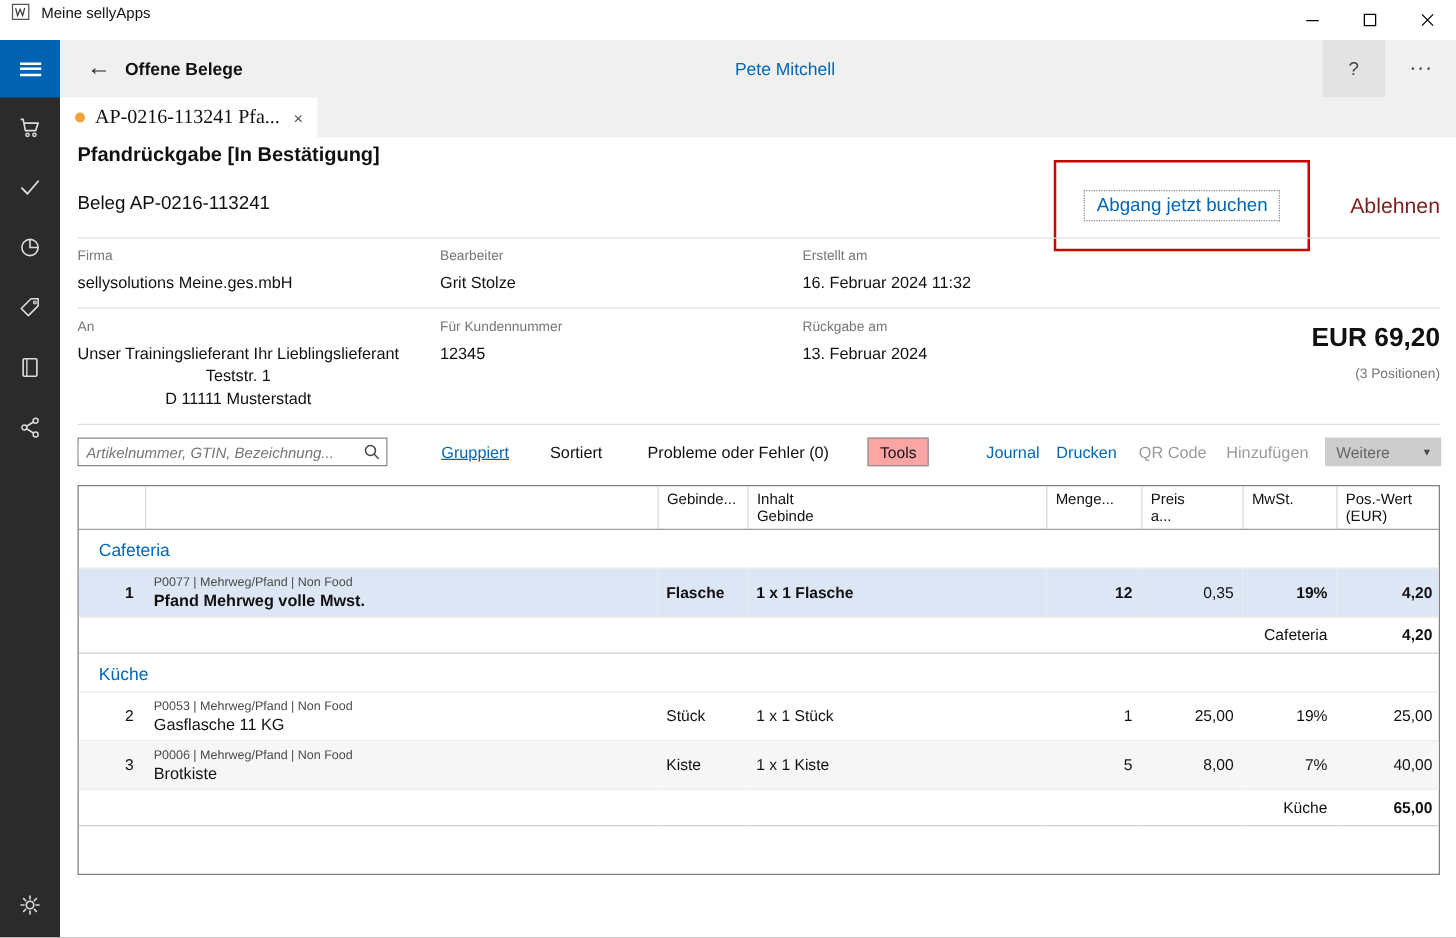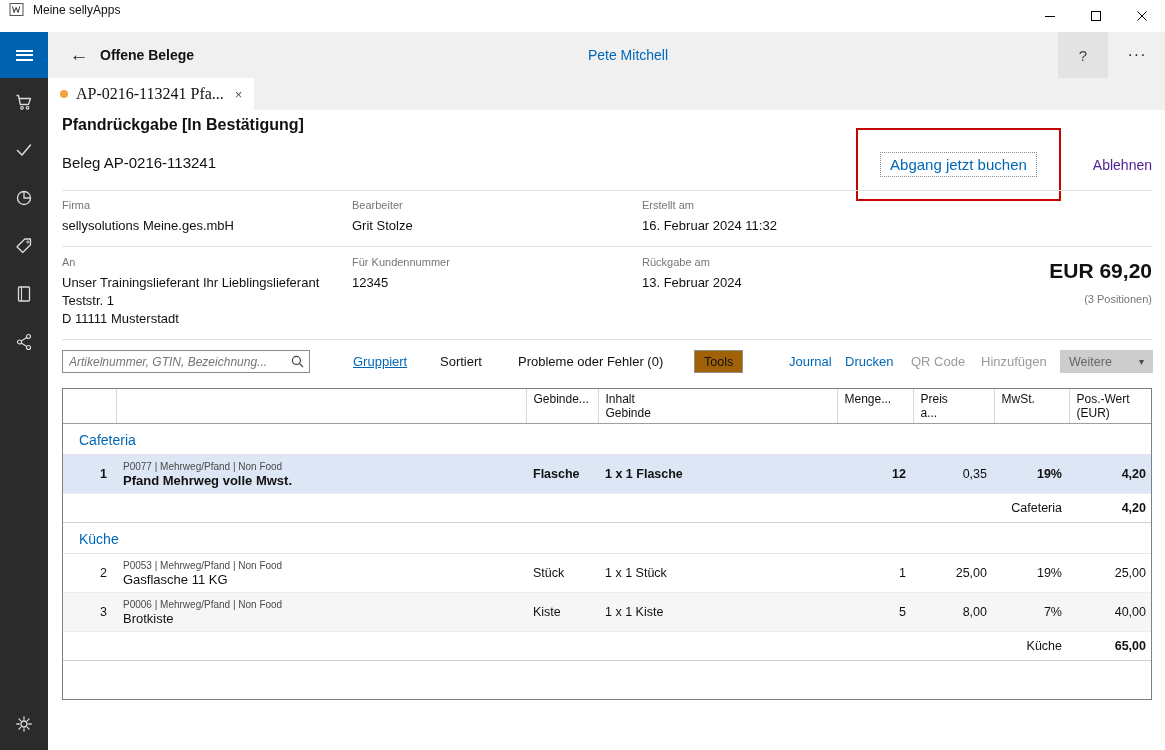--- a/index.html
+++ b/index.html
@@ -44,44 +44,44 @@
   .tab-close{font-size:13px;color:#555;margin-left:3px;}
 
   
   .content{position:absolute;top:110px;left:48px;width:1117px;height:640px;background:#fff;}
   .doc-title{position:absolute;left:14px;top:6px;margin:0;font-size:16px;font-weight:700;}
   .doc-number{position:absolute;left:14px;top:44px;font-size:15px;}
   .actions{position:absolute;top:18px;right:13px;display:flex;align-items:center;gap:32px;}
   .red-highlight{border:2px solid #c50500;padding:22px;}
   .book-link{display:block;border:1px dotted #8a8a8a;padding:3px 9px;color:#0067b8;
              font-size:15px;text-decoration:none;}
-  .reject-link{color:#4c1d95;font-size:14px;text-decoration:none;}
+  .reject-link{color:#7f1d1d;font-size:17px;text-decoration:none;}
 
   .divider{position:absolute;left:14px;width:1090px;border:none;border-top:1px solid #e0e0e0;margin:0;}
   .hr1{top:80px;} .hr2{top:136px;} .hr3{top:229px;}
 
   .f-label{position:absolute;font-size:11px;color:#767676;}
   .f-value{position:absolute;font-size:13px;color:#111;}
   .addr{position:absolute;left:14px;top:164px;font-size:13px;line-height:18px;}
-  .addr span{display:block;}
+  .addr span{display:block;text-align:center;}
   .total{position:absolute;right:13px;top:149px;font-size:21px;font-weight:700;}
   .positions{position:absolute;right:13px;top:183px;font-size:11px;color:#767676;}
 
   
   .search-box{position:absolute;left:14px;top:240px;width:248px;height:23px;border:1px solid #8a8a8a;
               background:#fff;box-sizing:border-box;display:flex;align-items:center;}
   .search-input{flex:1;border:none;outline:none;font-size:12px;padding:0 6px;color:#333;font-family:inherit;min-width:0;}
   .search-input::placeholder{font-style:italic;color:#767676;}
   .search-ico{width:24px;display:flex;align-items:center;justify-content:center;}
   .tb-link{position:absolute;top:240px;line-height:23px;font-size:13px;text-decoration:none;color:#111;}
   .tb-blue{color:#0067b8;}
   .tb-underline{text-decoration:underline;}
   .tb-disabled{color:#9a9a9a;}
   .tools-btn{position:absolute;left:646px;top:240px;height:23px;box-sizing:border-box;
-             padding:0 9px;background:#a16207;border:1px solid #909090;font-size:12.5px;color:#111;}
+             padding:0 9px;background:#fca5a5;border:1px solid #909090;font-size:12.5px;color:#111;}
   .weitere-btn{position:absolute;left:1012px;top:240px;width:93px;height:23px;background:#cdcdcd;
                display:flex;align-items:center;justify-content:space-between;padding:0 9px;
                box-sizing:border-box;font-size:12.5px;color:#666;}
   .weitere-chevron{font-size:10px;color:#4a4a4a;}
 
   
   .table-wrap{position:absolute;left:14px;top:278px;width:1090px;height:312px;
               border:1px solid #808080;box-sizing:border-box;overflow:hidden;background:#fff;}
   table{width:100%;border-collapse:collapse;table-layout:fixed;}
   th{font-weight:400;font-size:12px;color:#111;text-align:left;padding:3px 7px;height:28px;

